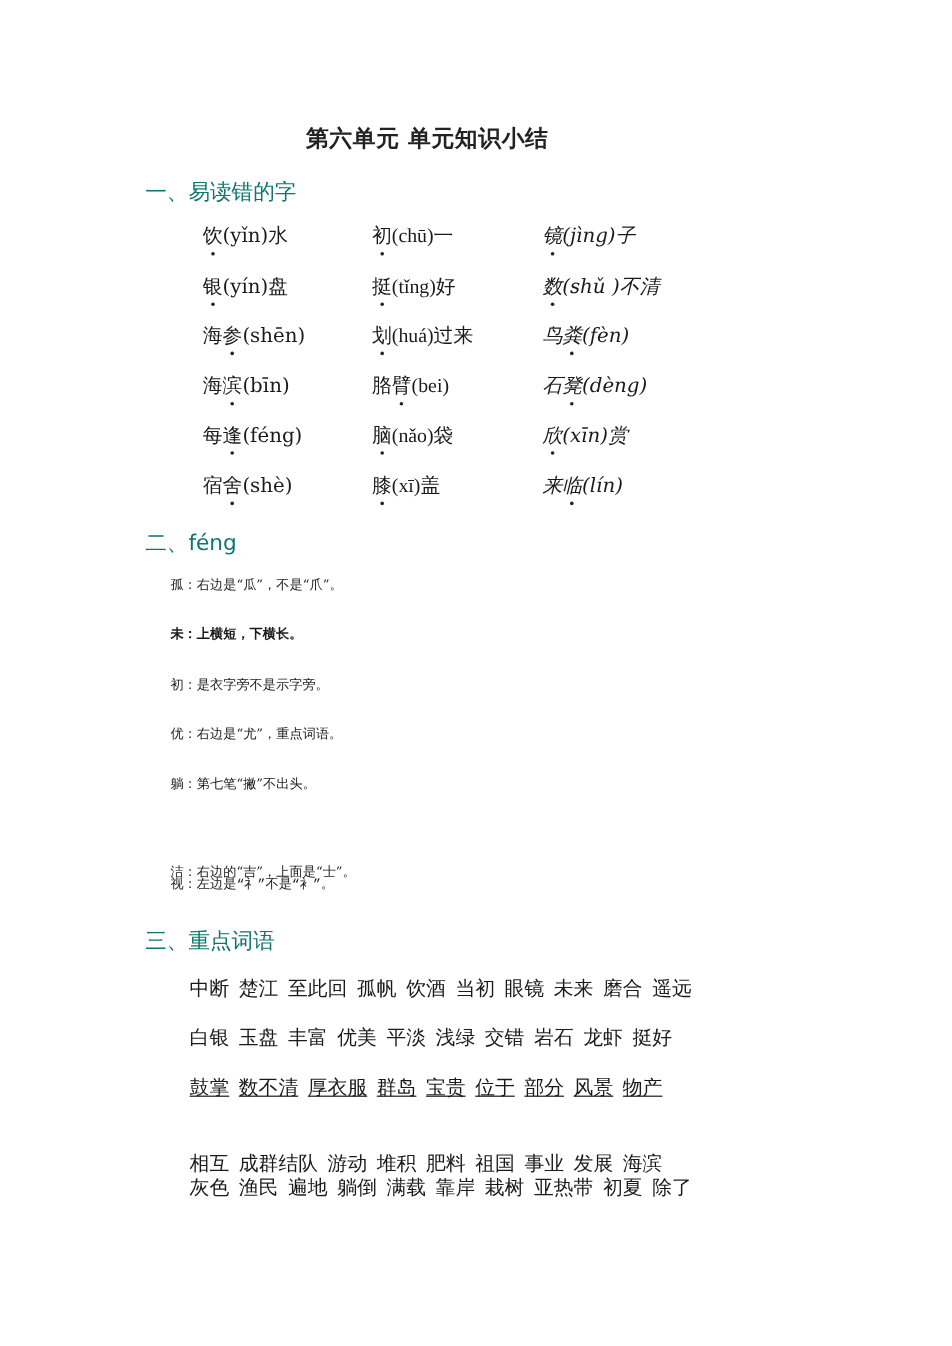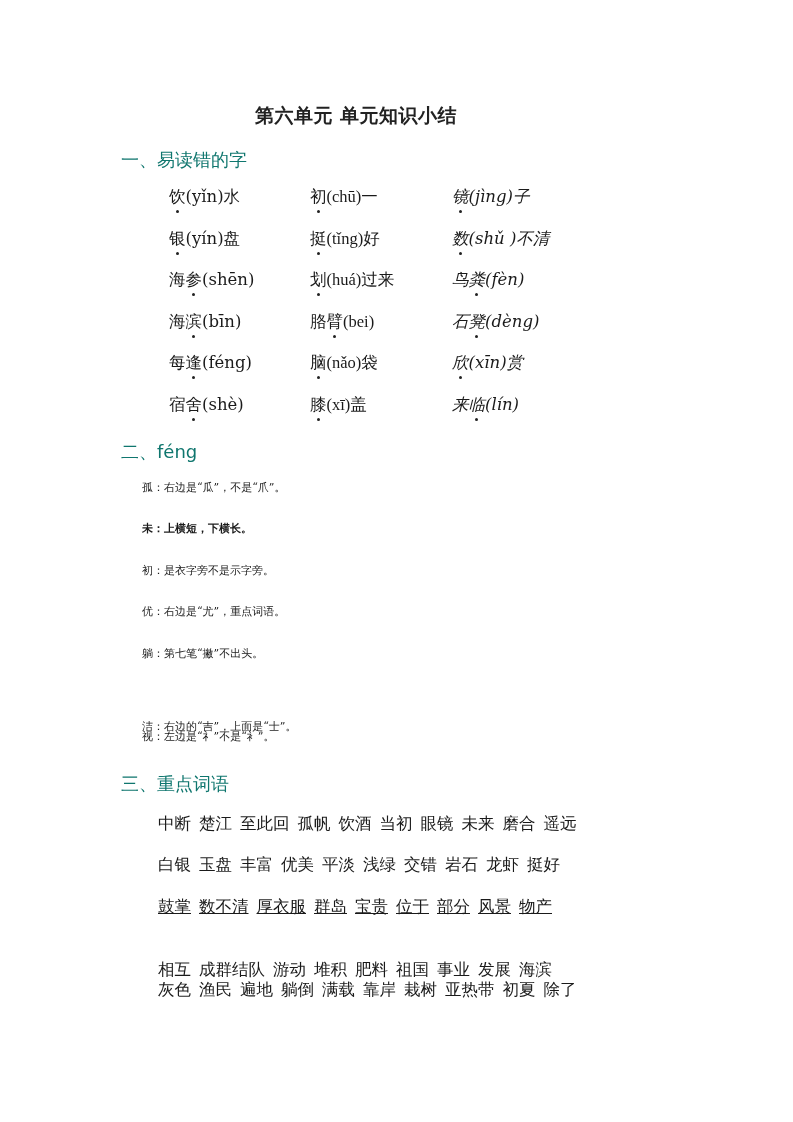--- a/index.html
+++ b/index.html
@@ -60,21 +60,21 @@
   </div>
 
 <div class="sec-head" style="top:440px;">二、féng</div>
 <div id="sec2">
     <div class="line" style="top: 480px;">孤：右边是“瓜”，不是“爪”。</div>
     <div class="line" style="top: 521px; font-weight: bold;">未：上横短，下横长。</div>
     <div class="line" style="top: 563px;">初：是衣字旁不是示字旁。</div>
     <div class="line" style="top: 604px;">优：右边是“尤”，重点词语。</div>
     <div class="line" style="top: 646px;">躺：第七笔“撇”不出头。</div>
     <div class="line" style="top: 687px; margin-top: 32px;">洁：右边的“吉”，上面是“士”。</div>
-    <div class="line" style="top: 729px;">视：左边是“礻”不是“衤”。</div>
+    <div class="line" style="top: 729px; font-family: Liberation Mono, monospace;">视：左边是“礻”不是“衤”。</div>
   </div>
 
 <div class="sec-head" style="top:772px;">三、重点词语</div>
 <div id="sec3">
     <div class="words" style="top: 813px;"><span>中断</span><span>楚江</span><span>至此回</span><span>孤帆</span><span>饮酒</span><span>当初</span><span>眼镜</span><span>未来</span><span>磨合</span><span>遥远</span></div>
     <div class="words" style="top: 854px;"><span>白银</span><span>玉盘</span><span>丰富</span><span>优美</span><span>平淡</span><span>浅绿</span><span>交错</span><span>岩石</span><span>龙虾</span><span>挺好</span></div>
     <div class="words" style="top: 896px; text-decoration: underline;"><span>鼓掌</span><span>数不清</span><span>厚衣服</span><span>群岛</span><span>宝贵</span><span>位于</span><span>部分</span><span>风景</span><span>物产</span></div>
     <div class="words" style="top: 959px;"><span>相互</span><span>成群结队</span><span>游动</span><span>堆积</span><span>肥料</span><span>祖国</span><span>事业</span><span>发展</span><span>海滨</span></div>
     <div class="words" style="top: 979px;"><span>灰色</span><span>渔民</span><span>遍地</span><span>躺倒</span><span>满载</span><span>靠岸</span><span>栽树</span><span>亚热带</span><span>初夏</span><span>除了</span></div>
   </div>

